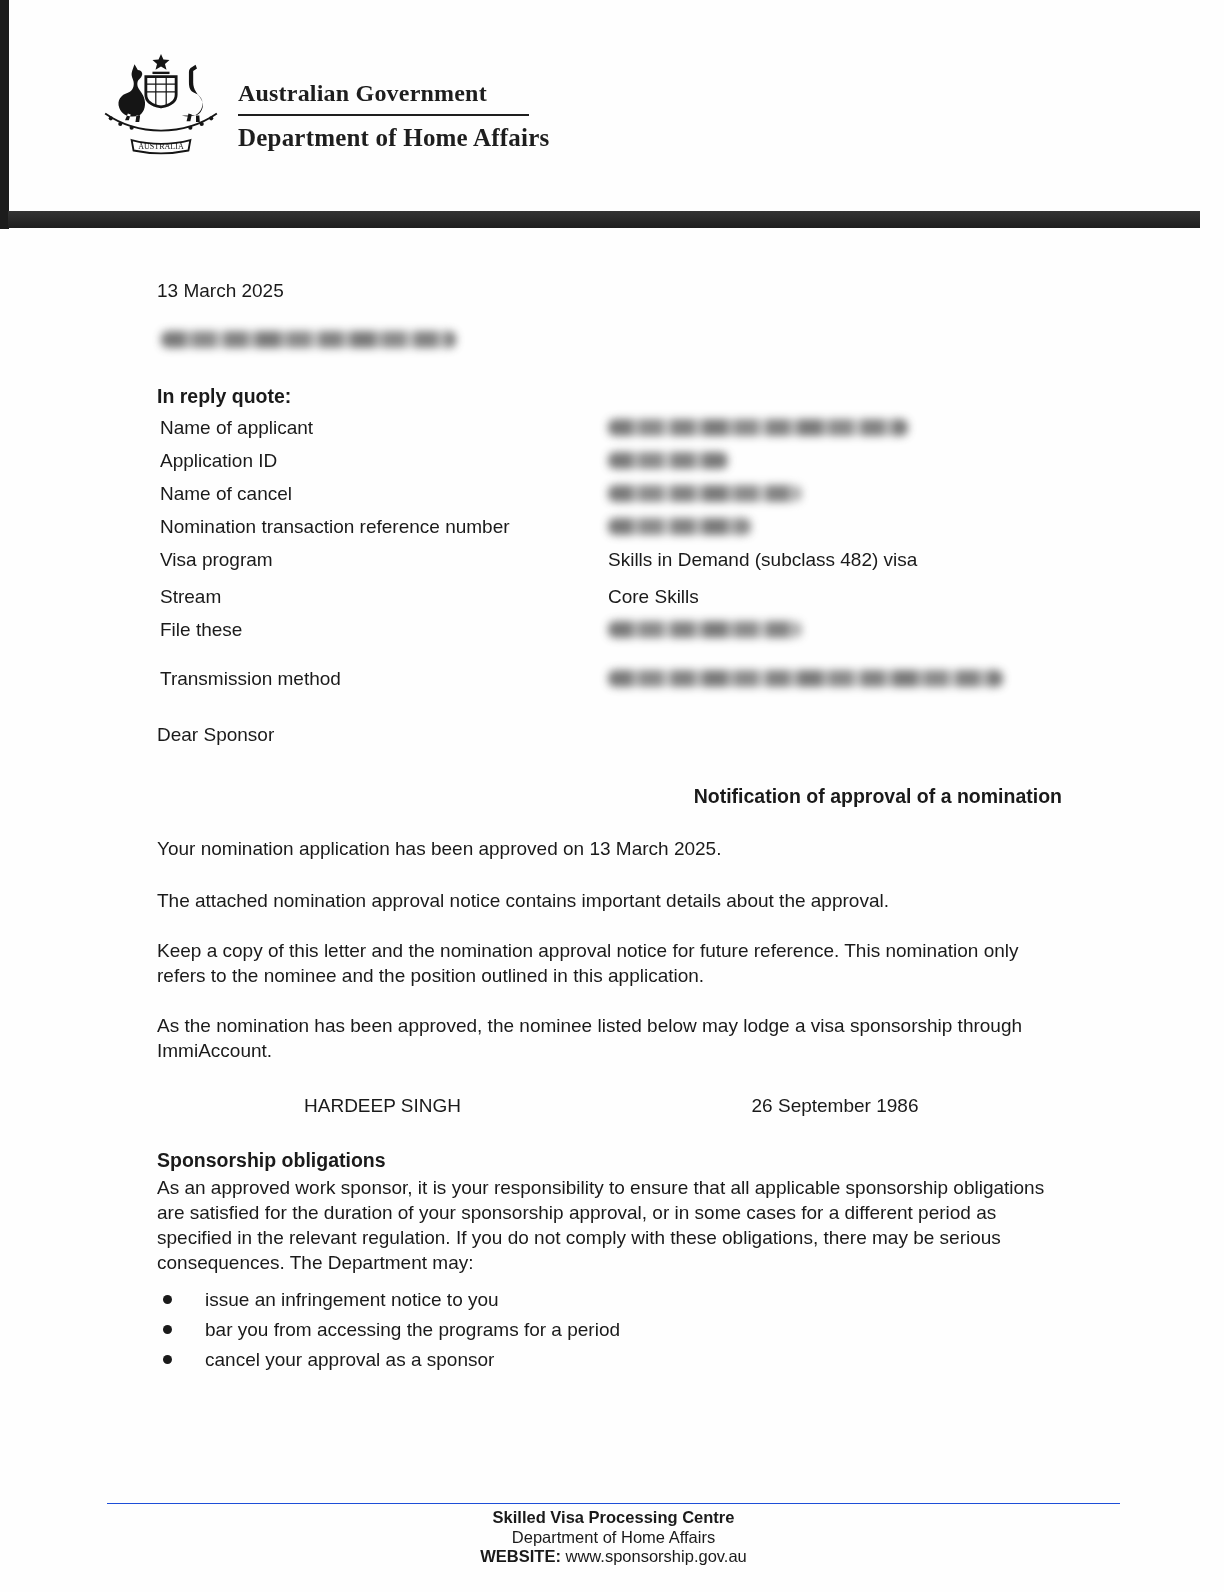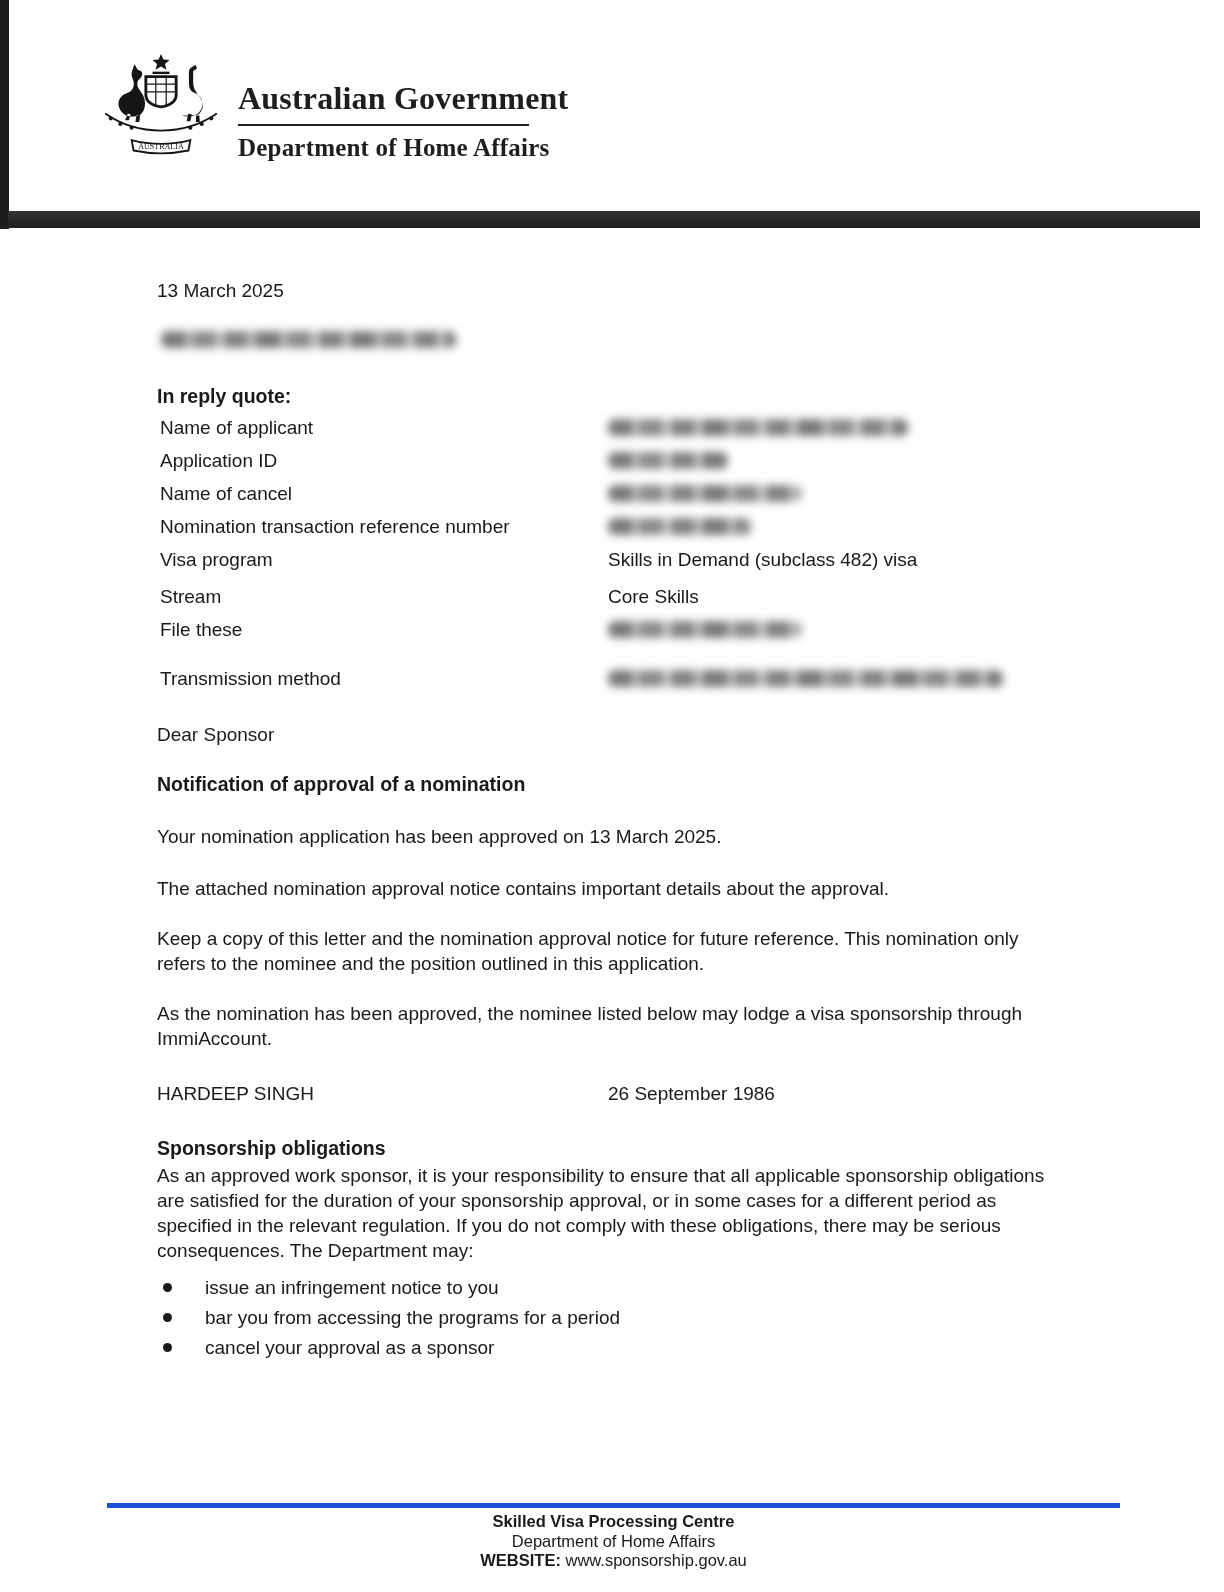--- a/index.html
+++ b/index.html
@@ -6,49 +6,49 @@
   body{
     width:1224px;height:1592px;position:relative;background:#fefefe;
     font-family:"Liberation Sans","DejaVu Sans",sans-serif;color:#1a1a1a;
     overflow:hidden;
   }
   
   .edge-strip{position:absolute;left:0;top:0;width:9px;height:229px;background:#1c1c1c;}
   
   .crest{position:absolute;left:90px;top:50px;width:142px;height:112px;}
   .wordmark{position:absolute;left:238px;top:80px;font-family:"Liberation Serif","DejaVu Serif",serif;font-weight:bold;color:#1e1e1e;}
-  .gov{font-size:32px;letter-spacing:.2px;}
+  .gov{font-size:24px;letter-spacing:.2px;}
   .word-rule{width:291px;height:0;border-top:2.5px solid #1e1e1e;margin:7px 0 8px 0;}
   .dept{font-size:25px;letter-spacing:.2px;}
   .black-bar{position:absolute;left:8px;top:211px;width:1192px;height:17px;background:linear-gradient(#343434,#1f1f1f);}
   
   #content{position:absolute;left:157px;top:229px;width:905px;font-size:19px;line-height:25px;}
   .date{margin-top:49px;}
   .blob{height:17px;border-radius:7px;filter:blur(4px);opacity:.8;
         background:repeating-linear-gradient(90deg,#585858 0 24px,#a5a5a5 24px 32px,#6e6e6e 32px 55px,#c0c0c0 55px 63px,#636363 63px 86px,#ababab 86px 95px);}
   .recipient-blob{margin-top:28px;margin-left:4px;}
   .reply-heading{margin-top:36px;font-weight:bold;font-size:19.5px;}
   .fields{margin-top:6px;}
   .frow{display:grid;grid-template-columns:451px 1fr;align-items:start;margin-bottom:8px;}
   .frow .blob{margin-top:4px;}
   .frow.gap{margin-top:12px;}
   .frow .flabel{padding-left:3px;}
   .transmission{margin-top:24px;}
   .salutation{margin-top:31px;}
-  .subject{margin-top:25px;font-weight:bold;font-size:19.5px;}
+  .subject{margin-top:37px;font-weight:bold;font-size:19.5px;text-align:right;}
   p.body-par{margin:27px 0 0 0;}
   p.tight{margin-top:25px;}
-  .nominee-row{margin-top:30px;display:grid;grid-template-columns:451px 1fr;}
+  .nominee-row{margin-top:30px;display:grid;grid-template-columns:451px 1fr;text-align:center;}
   .oblig-heading{margin-top:30px;font-weight:bold;font-size:19.5px;}
   .oblig-intro{margin:2px 0 0 0;}
   ul.consequences{list-style:none;margin:12px 0 0 0;padding:0;}
   ul.consequences li{position:relative;padding-left:48px;margin-bottom:5px;}
   ul.consequences li::before{content:"";position:absolute;left:6px;top:8px;width:9px;height:9px;border-radius:50%;background:#1a1a1a;}
   
-  .footer{position:absolute;left:107px;top:1503px;width:1013px;border-top:5px solid #1d4ed8;text-align:center;
+  .footer{position:absolute;left:107px;top:1503px;width:1013px;border-top:1px solid #1d4ed8;text-align:center;
           font-size:16.5px;line-height:19.5px;padding-top:4px;}
   .footer .f1{font-weight:bold;}
   .footer .flabel-b{font-weight:bold;}
   svg .ln{stroke:#151515;fill:none;}
 </style>
 </head>
 <body>
 
 <div class="edge-strip"></div>
 

